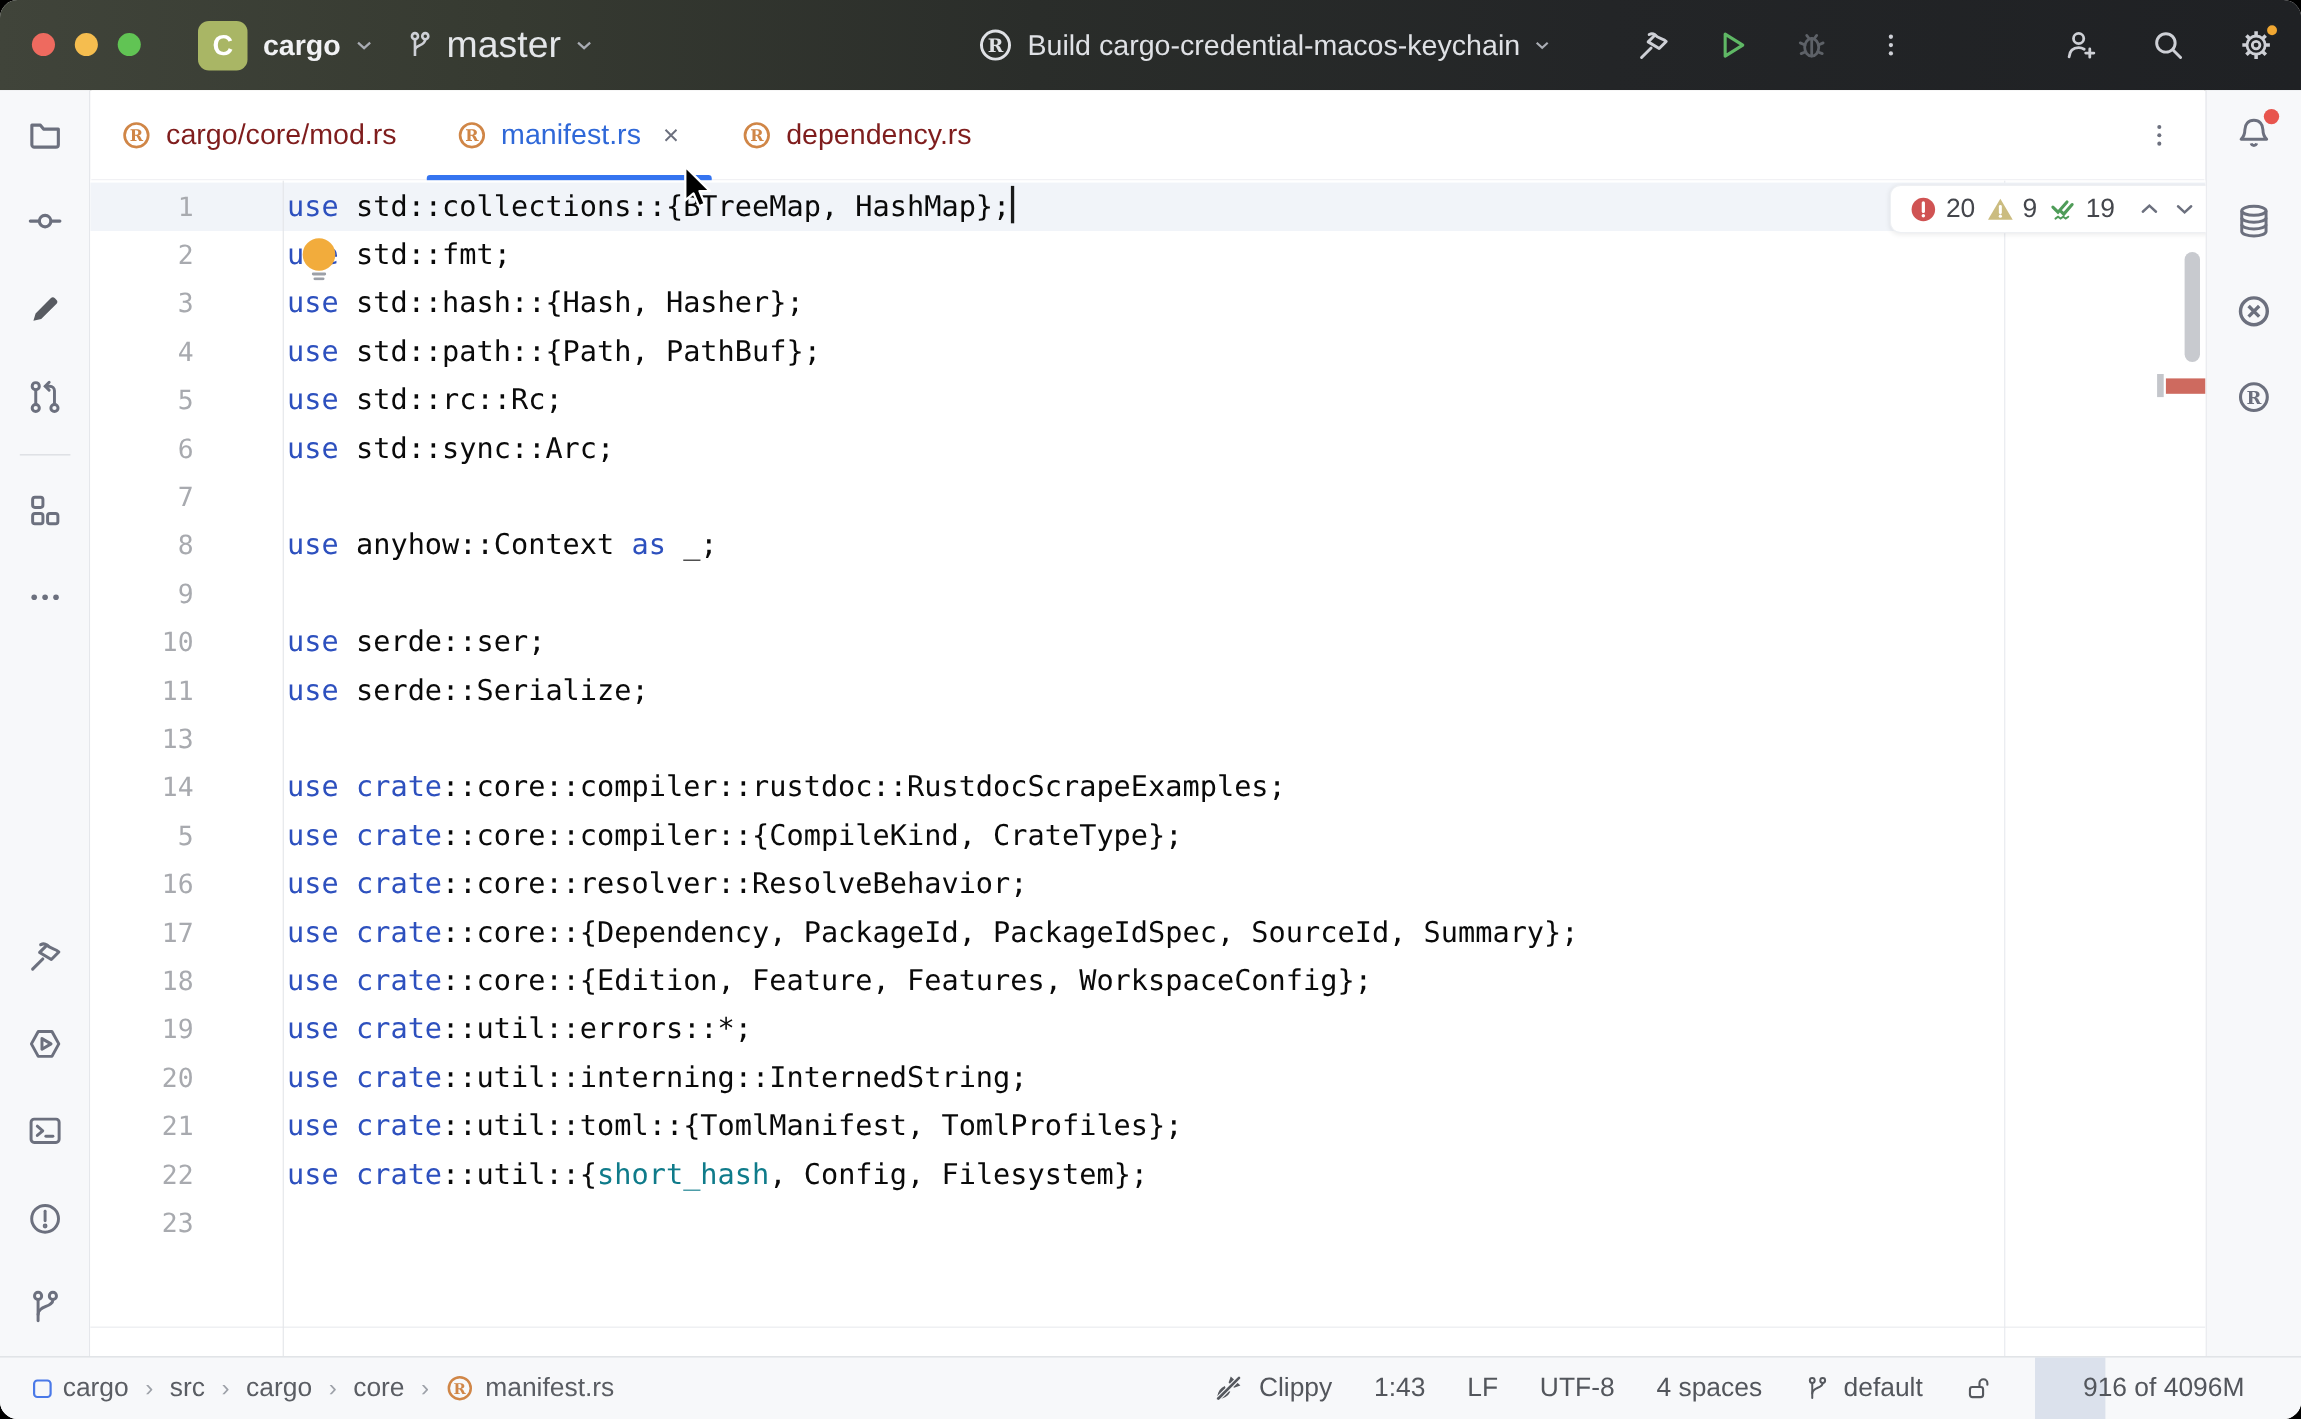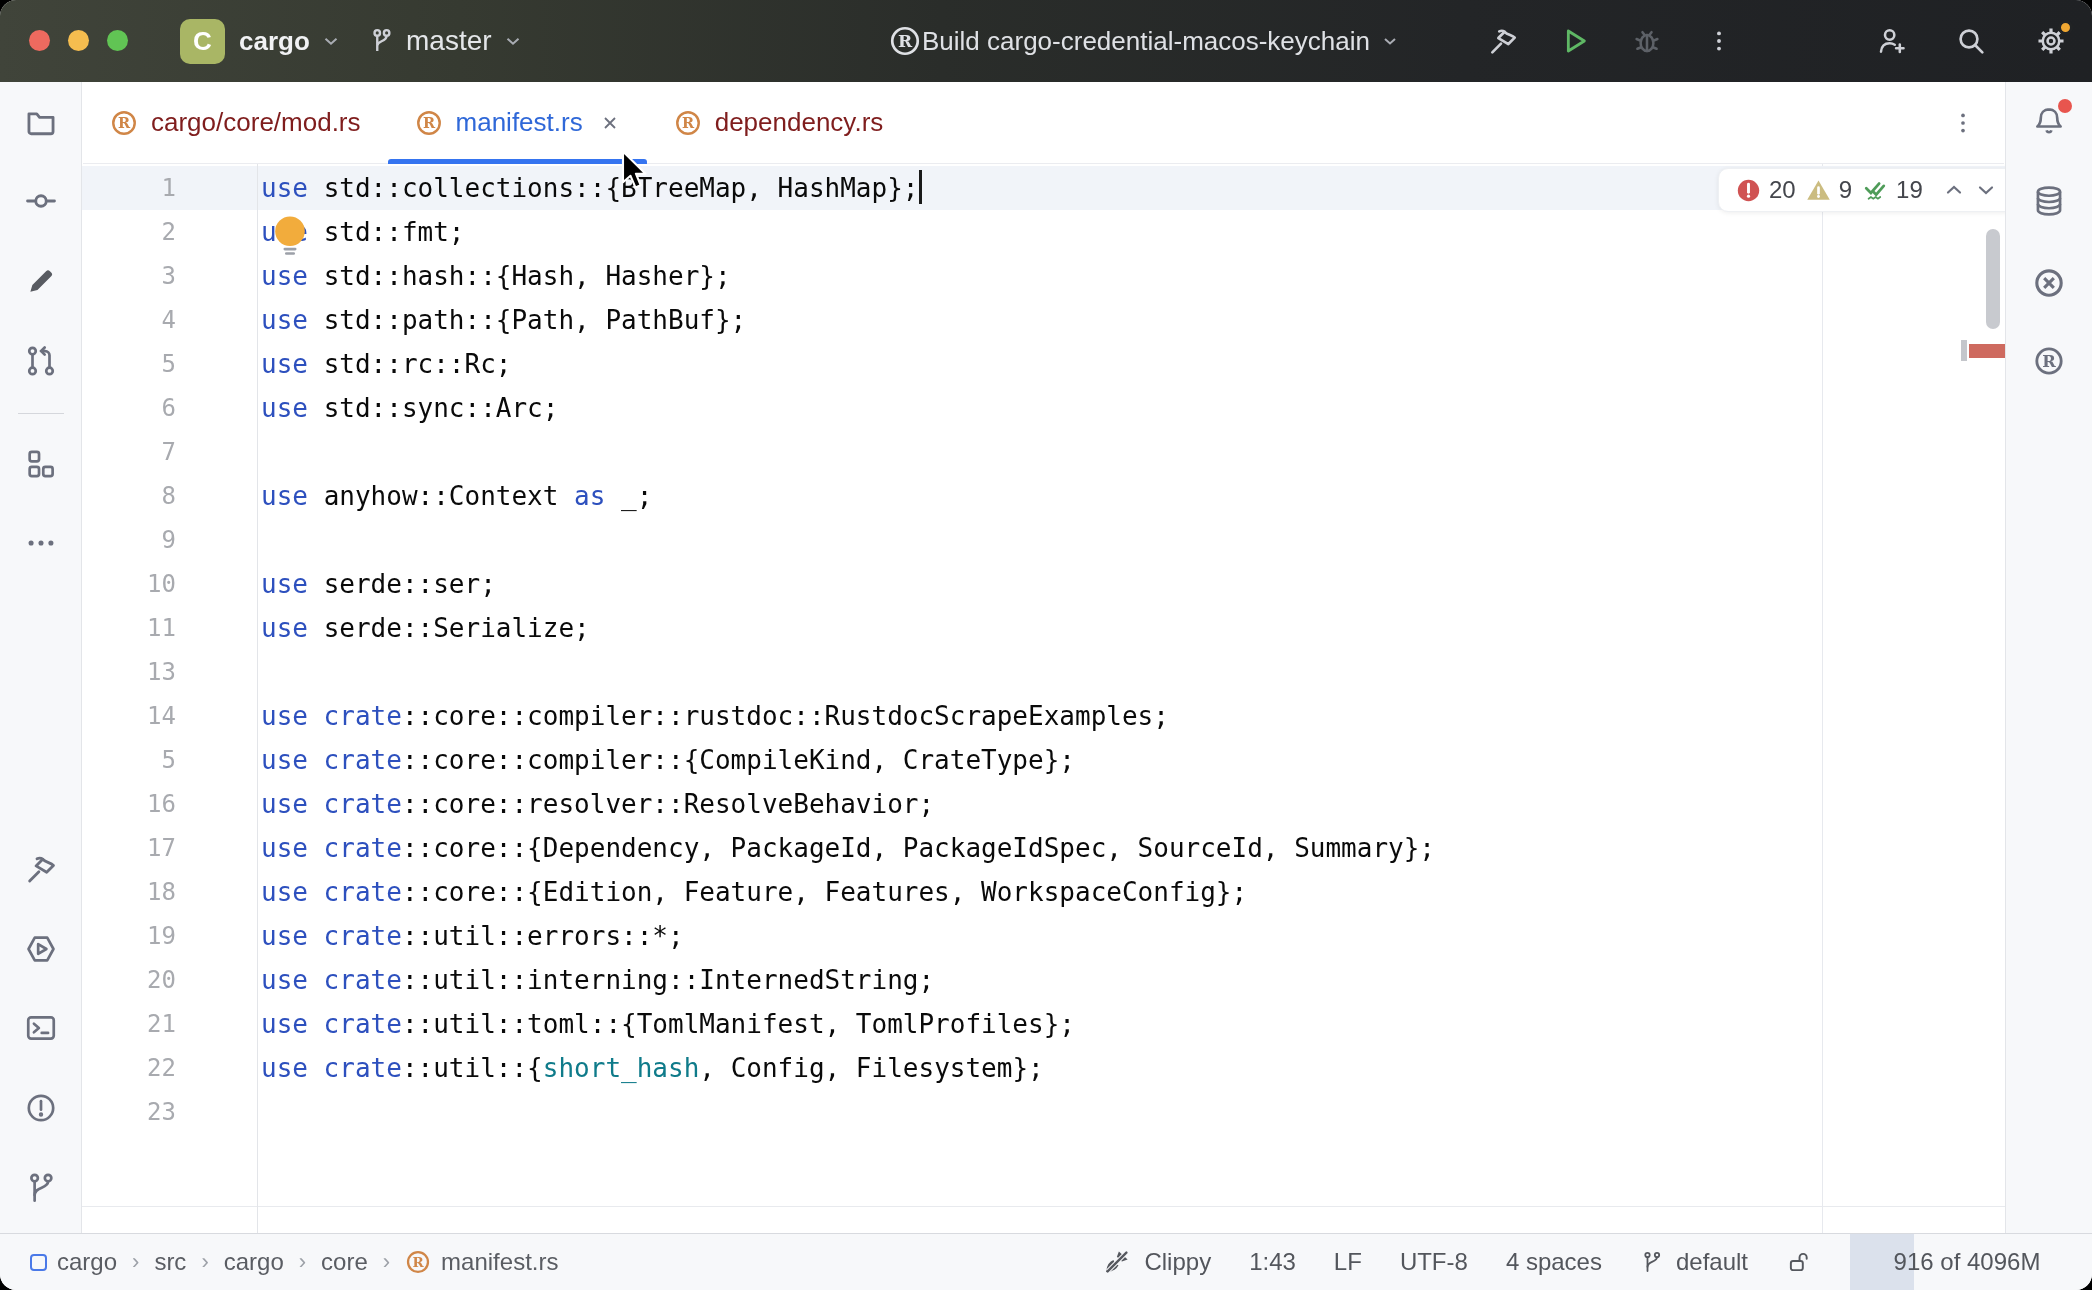--- a/index.html
+++ b/index.html
@@ -13,23 +13,23 @@
     color:#e8eaed; }
   .traffic { position:absolute; top:30px; left:29px; display:flex; gap:18px; }
   .tl { width:21px; height:21px; border-radius:50%; }
   .tl.red{ background:#ee6a5f; } .tl.yellow{ background:#f5bd4f; } .tl.green{ background:#61c454; }
   .proj-group { position:absolute; left:180px; top:0; height:82px; display:flex; align-items:center; }
   .proj-badge { width:45px; height:45px; border-radius:10px; background:#a9b665; color:#fff;
     font-size:26px; font-weight:700; display:flex; align-items:center; justify-content:center; }
   .proj-name { margin-left:14px; font-size:26px; font-weight:600; color:#f1f2f4; }
   .tb-chev { margin-left:10px; }
   .branch-group { position:absolute; left:366px; top:0; height:82px; display:flex; align-items:center; }
-  .branch-name { margin-left:10px; font-size:28px; color:#e4e6e9; }
+  .branch-name { margin-left:10px; font-size:34px; color:#e4e6e9; }
   .run-group { position:absolute; left:888px; top:0; height:82px; display:flex; align-items:center; }
-  .runconf-label { font-size:26px; color:#dfe1e5; }
+  .runconf-label { margin-left:12px; font-size:26px; color:#dfe1e5; }
   .tb-actions { position:absolute; left:1484px; top:0; height:82px; display:flex; align-items:center; gap:34px; }
   .tb-right { position:absolute; right:22px; top:0; height:82px; display:flex; align-items:center; gap:42px; }
   .tb-btn { width:38px; height:38px; display:flex; align-items:center; justify-content:center; position:relative; }
   .gear-dot { position:absolute; top:-2px; right:-3px; width:15px; height:15px; border-radius:50%;
     background:#f0a732; border:3px solid #212325; }
 
   
   .left-strip { position:absolute; top:82px; left:0; width:82px; height:1151px; background:#f7f8fa; border-right:1px solid #e3e5e9; }
   .right-strip { position:absolute; top:82px; right:0; width:87px; height:1151px; background:#f7f8fa; border-left:1px solid #e3e5e9; }
   .strip-icon { position:absolute; left:50%; transform:translate(-50%,-50%); width:38px; height:38px;

